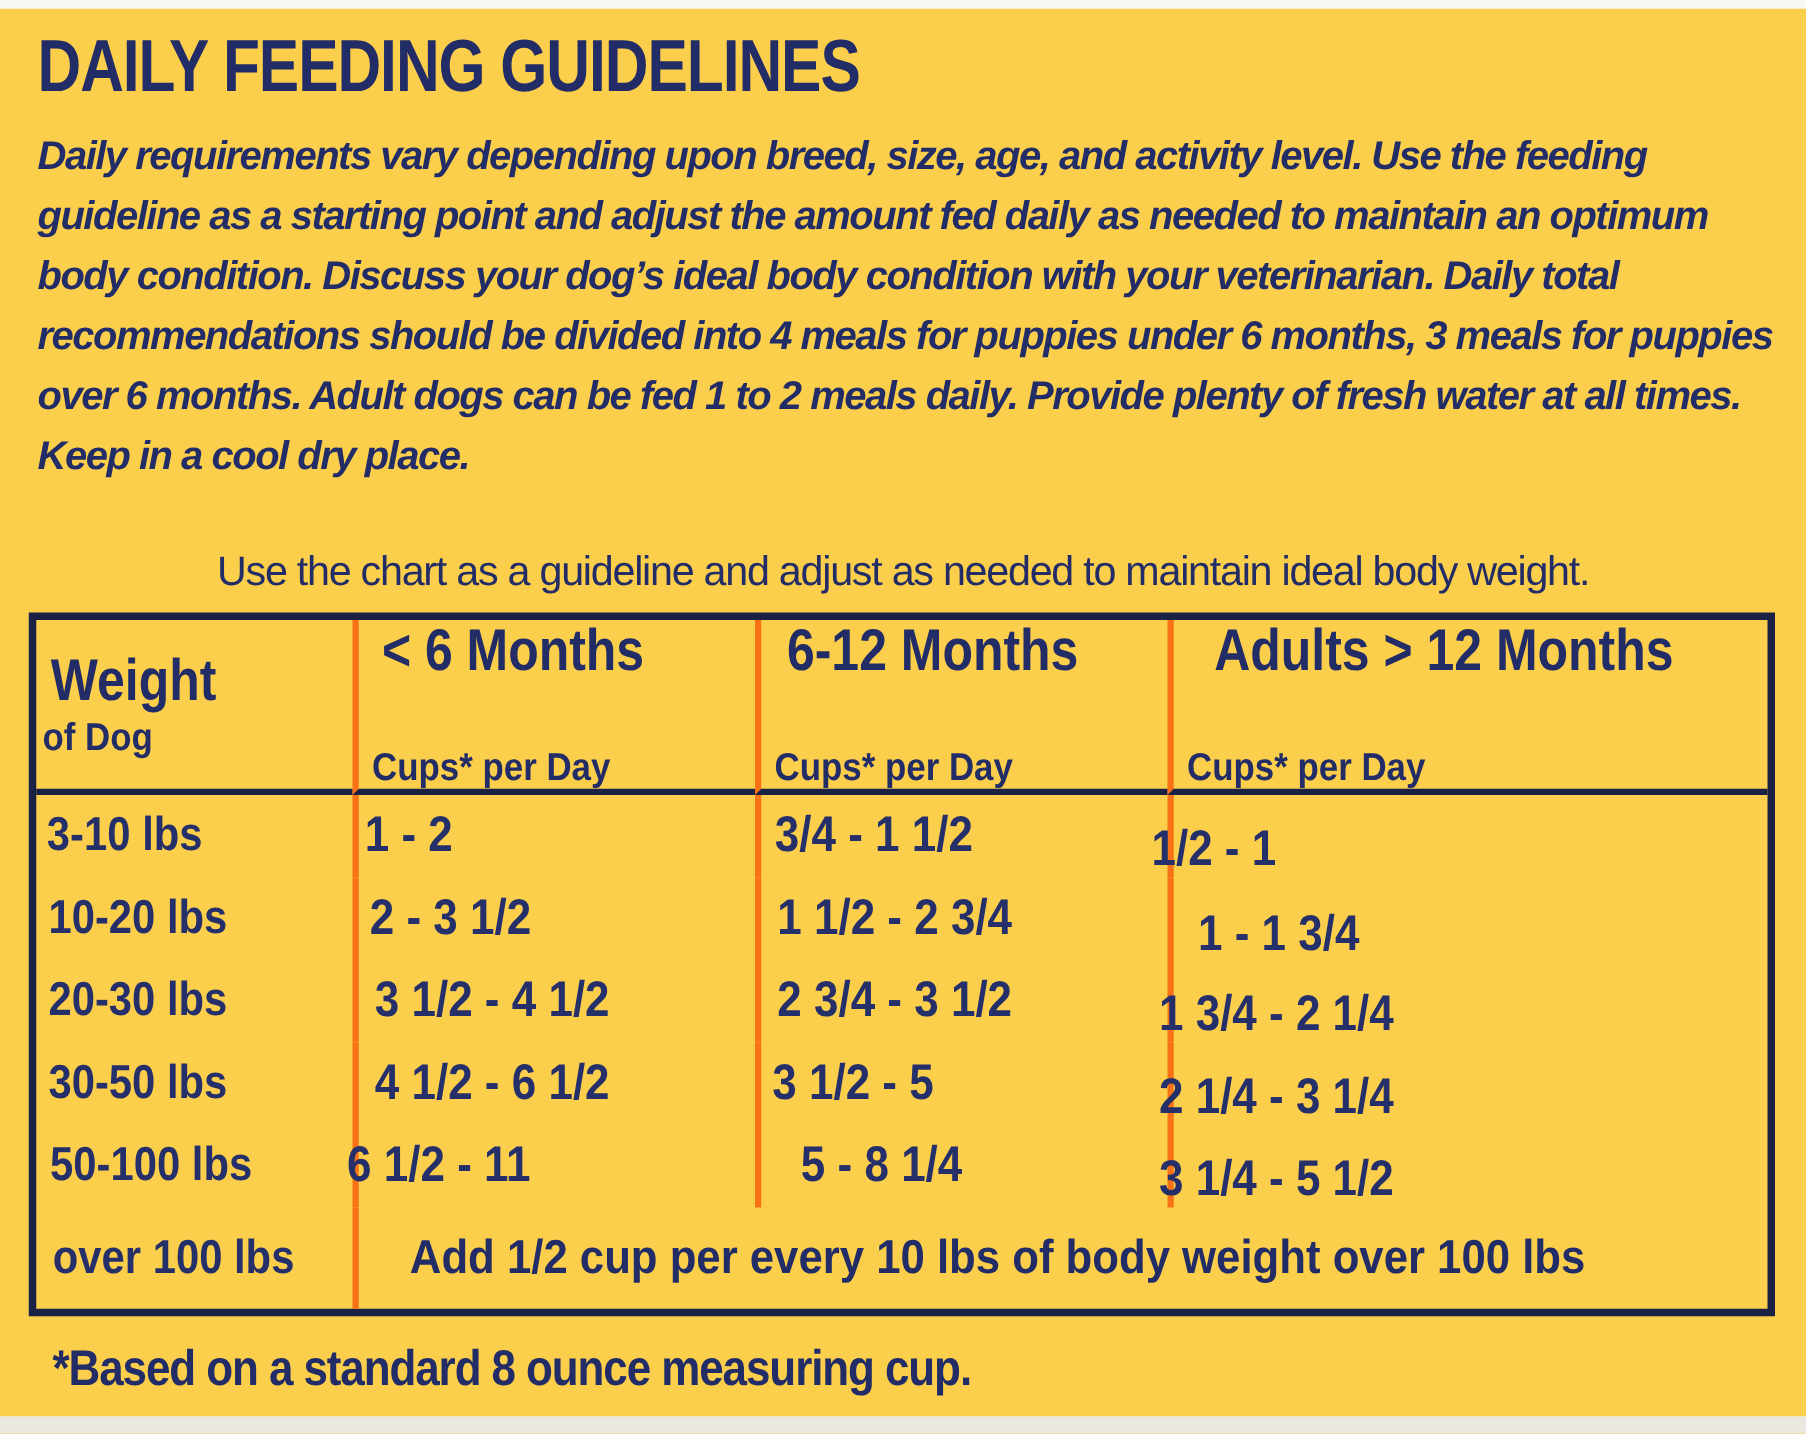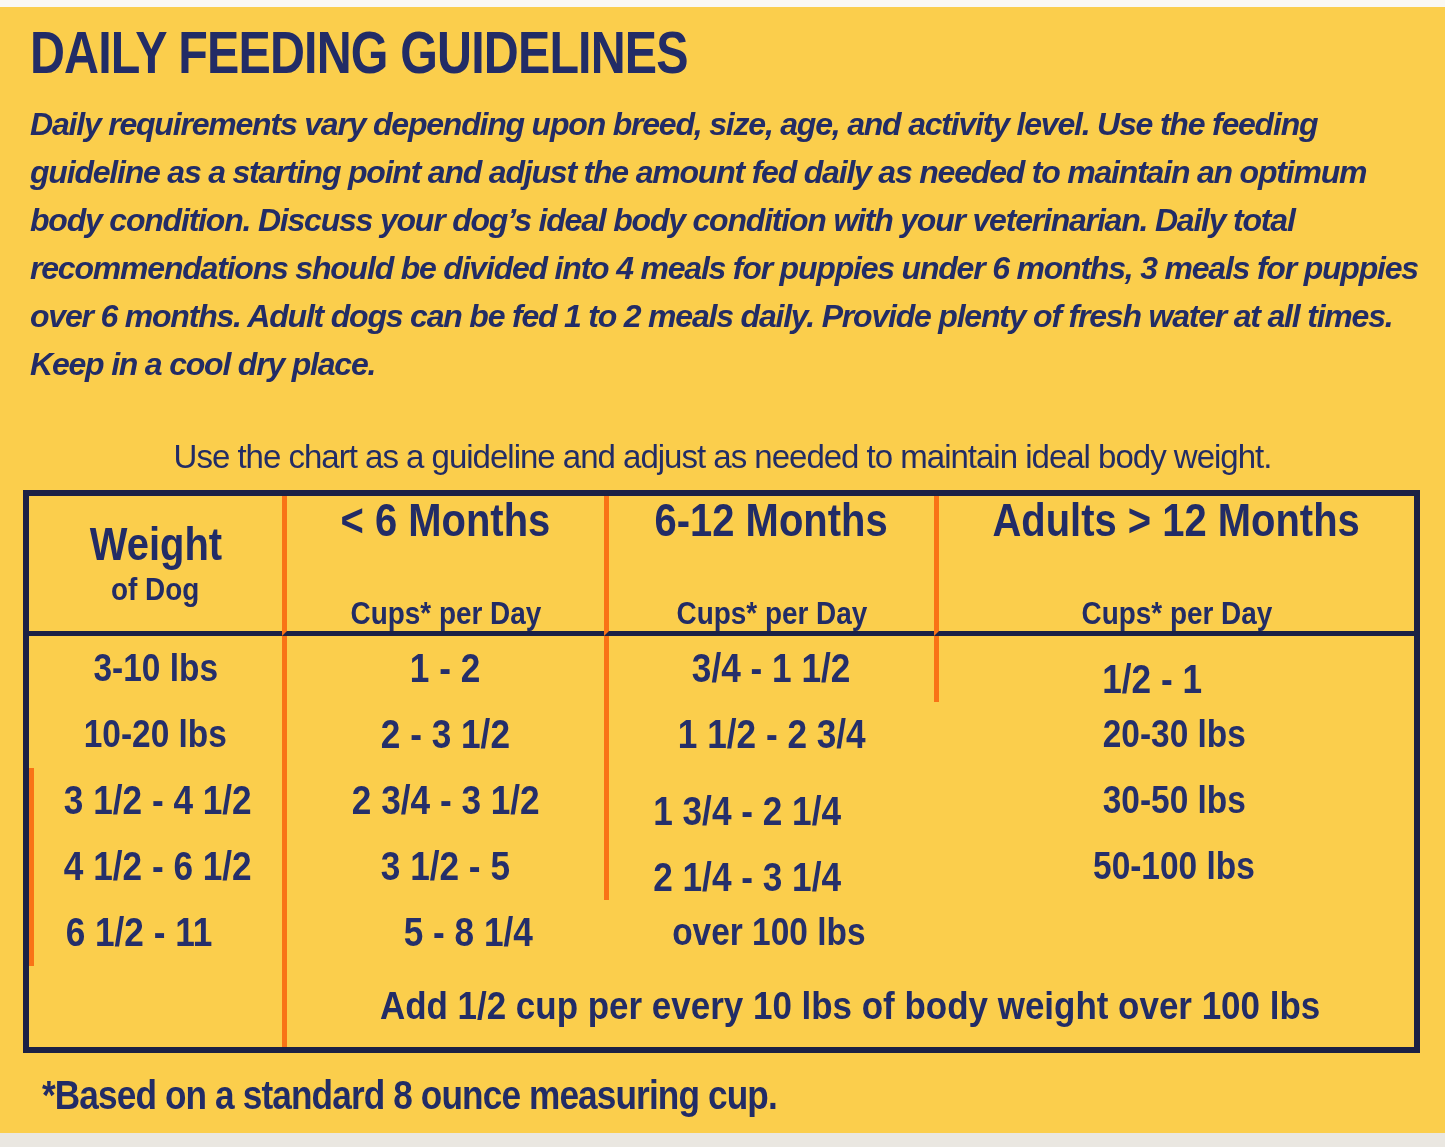--- a/index.html
+++ b/index.html
@@ -40,21 +40,21 @@
 
   .feeding-table {
     box-sizing:border-box;
     margin:14px 0 0 23px;
     width:1397px; height:563px;
     border:6px solid #1B2145;
     display:grid;
     grid-template-columns:253px 322px 330px 480px;
     grid-template-rows:140px repeat(5,66px) 81px;
   }
-  .cell { display:flex; flex-direction:column; align-items:center; justify-content:center; box-sizing:border-box; }
+  .cell { display:flex; flex-direction:column; align-items:flex-start; justify-content:center; box-sizing:border-box; }
   .bl { border-left:5px solid #f97316;gap:48px; }
   .hb { border-bottom:5px solid #1B2145; }
 
   .hd-title { font-size:47px; font-weight:bold; line-height:1.05; transform:scaleX(0.85); white-space:nowrap; color:#222C66; }
   .hd-sub   { font-size:31px; font-weight:bold; margin-top:3px; transform:scaleX(0.9); white-space:nowrap; color:#222C66; }
 
   .val { font-size:40px; font-weight:bold; transform:scaleX(0.88); white-space:nowrap; color:#252F6A; }
   .wval { font-size:38px; font-weight:bold; transform:scaleX(0.88); white-space:nowrap; color:#252F6A; }
 
   
@@ -119,20 +119,23 @@
 
   <div class="cell c1">
       <span class="wval">10-20 lbs</span>
     </div>
   <div class="cell bl c2">
       <span class="val">2 - 3 1/2</span>
     </div>
   <div class="cell bl c3">
       <span class="val">1 1/2 - 2 3/4</span>
     </div>
+  <div class="cell bl c4">
+      <span class="val v-r2">1 - 1 3/4</span>
+    </div>
 
   <div class="cell c1">
       <span class="wval">20-30 lbs</span>
     </div>
   <div class="cell bl c2">
       <span class="val">3 1/2 - 4 1/2</span>
     </div>
   <div class="cell bl c3">
       <span class="val">2 3/4 - 3 1/2</span>
     </div>
@@ -155,20 +158,23 @@
 
   <div class="cell c1">
       <span class="wval">50-100 lbs</span>
     </div>
   <div class="cell bl c2">
       <span class="val v-r5">6 1/2 - 11</span>
     </div>
   <div class="cell bl c3">
       <span class="val v-r5">5 - 8 1/4</span>
     </div>
+  <div class="cell bl c4">
+      <span class="val">3 1/4 - 5 1/2</span>
+    </div>
 
   <div class="cell c1">
       <span class="wval">over 100 lbs</span>
     </div>
   <div class="cell bl" style="grid-column:2 / 5;">
     <span class="footer-note">Add 1/2 cup per every 10 lbs of body weight over 100 lbs</span>
   </div>
 
 </div>
 

